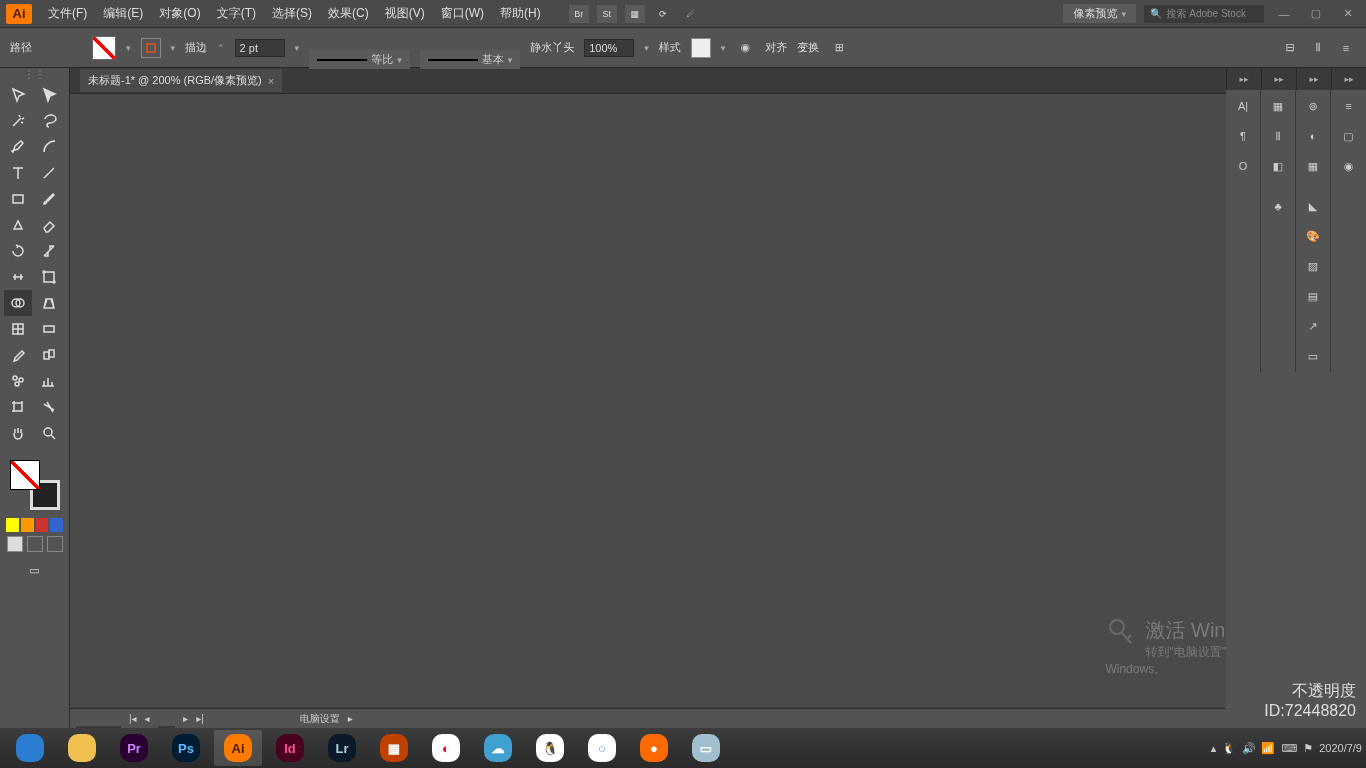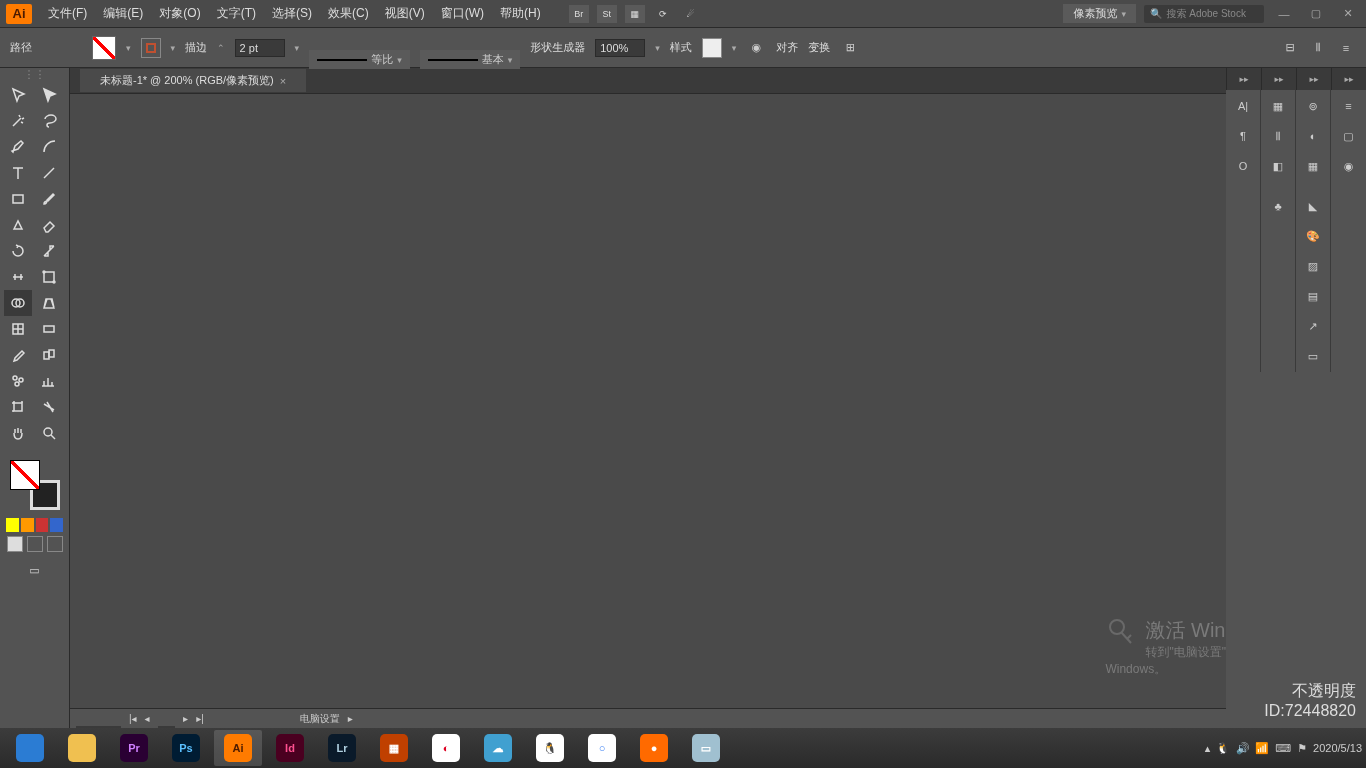--- a/index.html
+++ b/index.html
@@ -24,21 +24,21 @@
 .cb-box { width: 20px; height: 20px; border: 1px solid #888; display: flex; align-items: center; justify-content: center; }
 .cb-arrow { color: #aaa; font-size: 9px; }
 .cb-input { background: #3a3a3a; color: #ddd; border: 1px solid #2a2a2a; padding: 2px 4px; width: 50px; font-size: 11px; }
 .cb-line { width: 50px; height: 2px; background: #000; }
 .cb-dropdown { background: #5a5a5a; padding: 2px 8px; display: flex; align-items: center; gap: 4px; font-size: 11px; margin-top: 24px; }
 .cb-right { margin-left: auto; display: flex; gap: 8px; align-items: center; }
 .cb-icon { width: 20px; height: 20px; display: flex; align-items: center; justify-content: center; color: #ccc; }
 
 
 .tabbar { height: 26px; background: #3a3a3a; display: flex; align-items: center; padding-left: 80px; border-bottom: 1px solid #2a2a2a; }
-.doc-tab { background: #4a4a4a; padding: 4px 20px; color: #ddd; font-size: 11px; display: flex; align-items: center; gap: 6px; }
+.doc-tab { background: #4a4a4a; padding: 4px 8px; color: #ddd; font-size: 11px; display: flex; align-items: center; gap: 6px; }
 .doc-tab-close { color: #aaa; cursor: pointer; }
 
 
 .toolbar-left-wrap { position: absolute; top: 68px; left: 0; width: 70px; bottom: 40px; background: #535353; z-index: 10; border-right: 1px solid #2a2a2a; }
 .toolbar-left { display: grid; grid-template-columns: 1fr 1fr; gap: 0; padding: 6px 4px; }
 .tool-btn { width: 28px; height: 26px; display: flex; align-items: center; justify-content: center; color: #ddd; cursor: pointer; }
 .tool-btn.active { background: #3a3a3a; }
 .tool-btn svg { width: 16px; height: 16px; stroke: #ddd; fill: none; stroke-width: 1.5; }
 .fill-stroke { position: relative; width: 50px; height: 50px; margin: 8px auto; }
 .fill-sw { position: absolute; width: 30px; height: 30px; background: #fff; border: 1px solid #000; }
@@ -62,21 +62,21 @@
 .panel-icon { width: 32px; height: 28px; display: flex; align-items: center; justify-content: center; margin: 2px auto; color: #ccc; }
 
 
 .statusbar { position: absolute; bottom: 40px; left: 70px; right: 140px; height: 20px; background: #535353; display: flex; align-items: center; padding: 0 6px; gap: 8px; font-size: 10px; color: #ccc; border-top: 1px solid #2a2a2a; }
 .zoom-sel { background: #3a3a3a; padding: 1px 6px; margin-top: 28px; }
 .status-text { color: #ccc; }
 
 
 .taskbar { position: absolute; bottom: 0; left: 0; right: 0; height: 40px; background: linear-gradient(#3c3c3c, #2a2a2a); display: flex; align-items: center; padding: 0 4px; }
 .tb-btn { width: 48px; height: 36px; display: flex; align-items: center; justify-content: center; margin: 0 2px; border-radius: 2px; }
-.tb-icon { width: 28px; height: 28px; border-radius: 5px; display: flex; align-items: center; justify-content: center; font-size: 11px; font-weight: bold; }
+.tb-icon { width: 28px; height: 28px; border-radius: 10px; display: flex; align-items: center; justify-content: center; font-size: 13px; font-weight: bold; }
 .tb-right { margin-left: auto; display: flex; align-items: center; color: #ccc; font-size: 11px; gap: 6px; }
 
 
 .activate-win { position: absolute; right: 80px; bottom: 90px; color: #7a7a7a; z-index: 5; }
 .activate-win .t1 { font-size: 20px; }
 .activate-win .t2 { font-size: 12px; }
 .watermark { position: absolute; right: 10px; bottom: 48px; color: #ddd; font-size: 16px; z-index: 20; text-align: right; }
 </style>
 </head>
 <body>
@@ -130,21 +130,21 @@
   <div class="cb-dropdown">
       <div class="cb-line"></div>
       <span>等比</span>
       <span class="cb-arrow">▾</span>
     </div>
   <div class="cb-dropdown">
       <div class="cb-line"></div>
       <span>基本</span>
       <span class="cb-arrow">▾</span>
     </div>
-  <span class="cb-label">形状生成器</span>
+  <span class="cb-label">静水丫头</span>
   <input class="cb-input" value="100%" style="">
   <span class="cb-arrow">▾</span>
   <span class="cb-label">样式</span>
   <div class="cb-box" style="background:#eee"></div>
   <span class="cb-arrow">▾</span>
   <div class="cb-icon">◉</div>
   <span class="cb-label">对齐</span>
   <span class="cb-label">变换</span>
   <div class="cb-icon">⊞</div>
   <div class="cb-right">
@@ -449,15 +449,15 @@
         <div class="tb-icon" style="background:#a0c0d0;color:#fff">▭</div>
       </div>
     </div>
   <div class="tb-right">
     <span>▴</span>
     <span>🐧</span>
     <span>🔊</span>
     <span>📶</span>
     <span>⌨</span>
     <span>⚑</span>
-    <span>2020/5/13</span>
+    <span>2020/7/9</span>
   </div>
 </div>
 
 </body></html>

